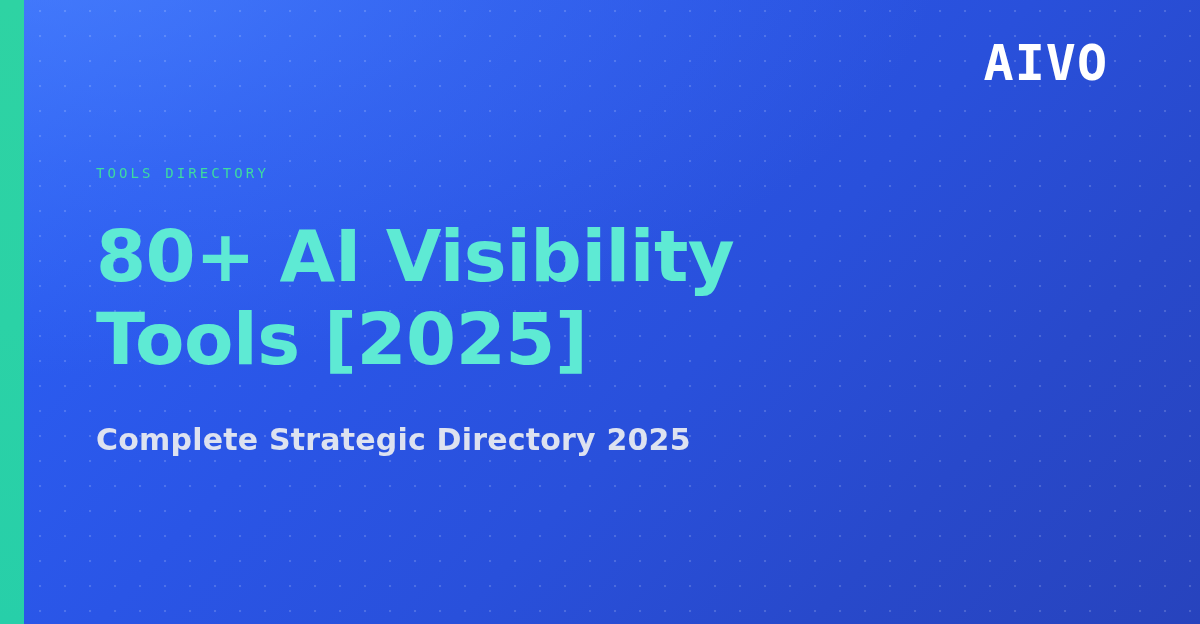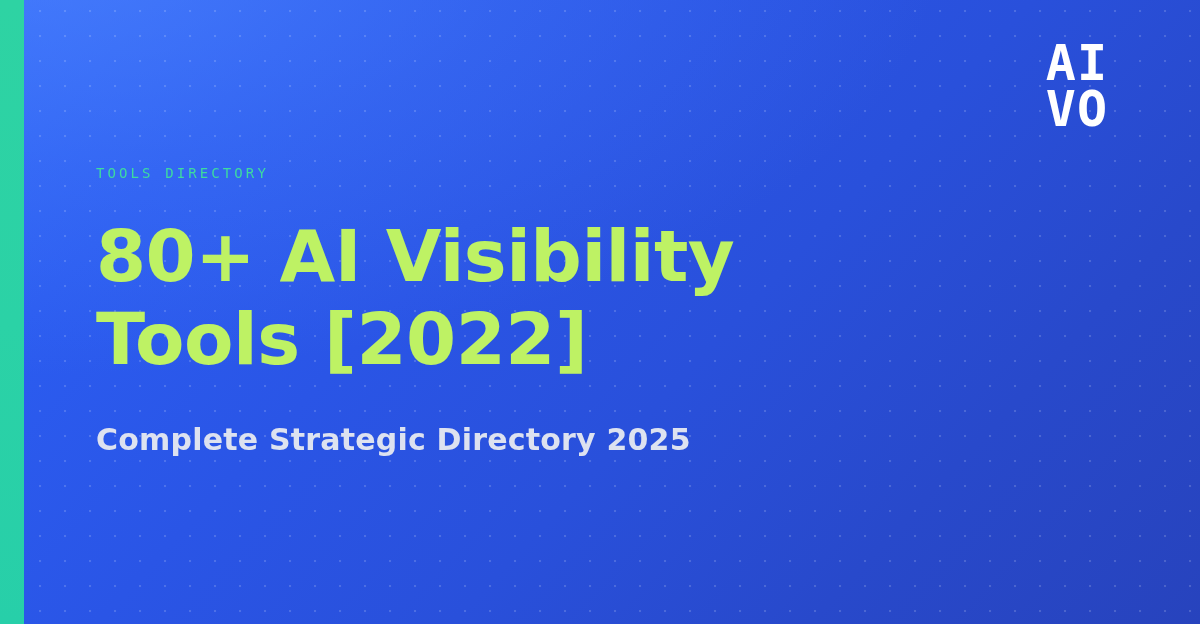--- a/index.html
+++ b/index.html
@@ -63,21 +63,21 @@
     height: 100%;
     background: linear-gradient(180deg, #2ed3a3 0%, #2bd2a6 52%, #27cfa9 100%);
   }
 
   
   .logo {
     position: absolute;
     right: 92px;
     top: 40px;
     display: flex;
-    flex-direction: column;
+    flex-direction: row;
     align-items: center;
     line-height: 0.92;
   }
   .logo-line {
     font-family: "DejaVu Sans Mono", "Liberation Mono", monospace;
     font-weight: 700;
     font-size: 50px;
     letter-spacing: 1px;
     color: #ffffff;
     display: block;
@@ -106,21 +106,21 @@
     margin: 0 0 34px 0;
   }
 
   .title {
     margin: 0;
     font-family: "DejaVu Sans", "Liberation Sans", sans-serif;
     font-weight: 700;
     font-size: 72px;
     line-height: 1.14;
     letter-spacing: -0.5px;
-    color: #bef264;
+    color: #5eead4;
     max-width: 640px;
   }
 
   .subtitle {
     margin: 40px 0 0 0;
     font-family: "DejaVu Sans", "Liberation Sans", sans-serif;
     font-weight: 700;
     font-size: 30px;
     line-height: 1.3;
     letter-spacing: 0.2px;
@@ -141,19 +141,19 @@
   <div class="logo">
     <span class="logo-line">AI</span>
     <span class="logo-line">VO</span>
   </div>
 
   <div class="content">
     <p class="eyebrow">TOOLS DIRECTORY</p>
 
     <h1 class="title">
       <span>80+ AI Visibility</span><br>
-      <span>Tools [2022]</span>
+      <span>Tools [2025]</span>
     </h1>
 
     <p class="subtitle">Complete Strategic Directory 2025</p>
   </div>
 
 </div>
 
 </body></html>

